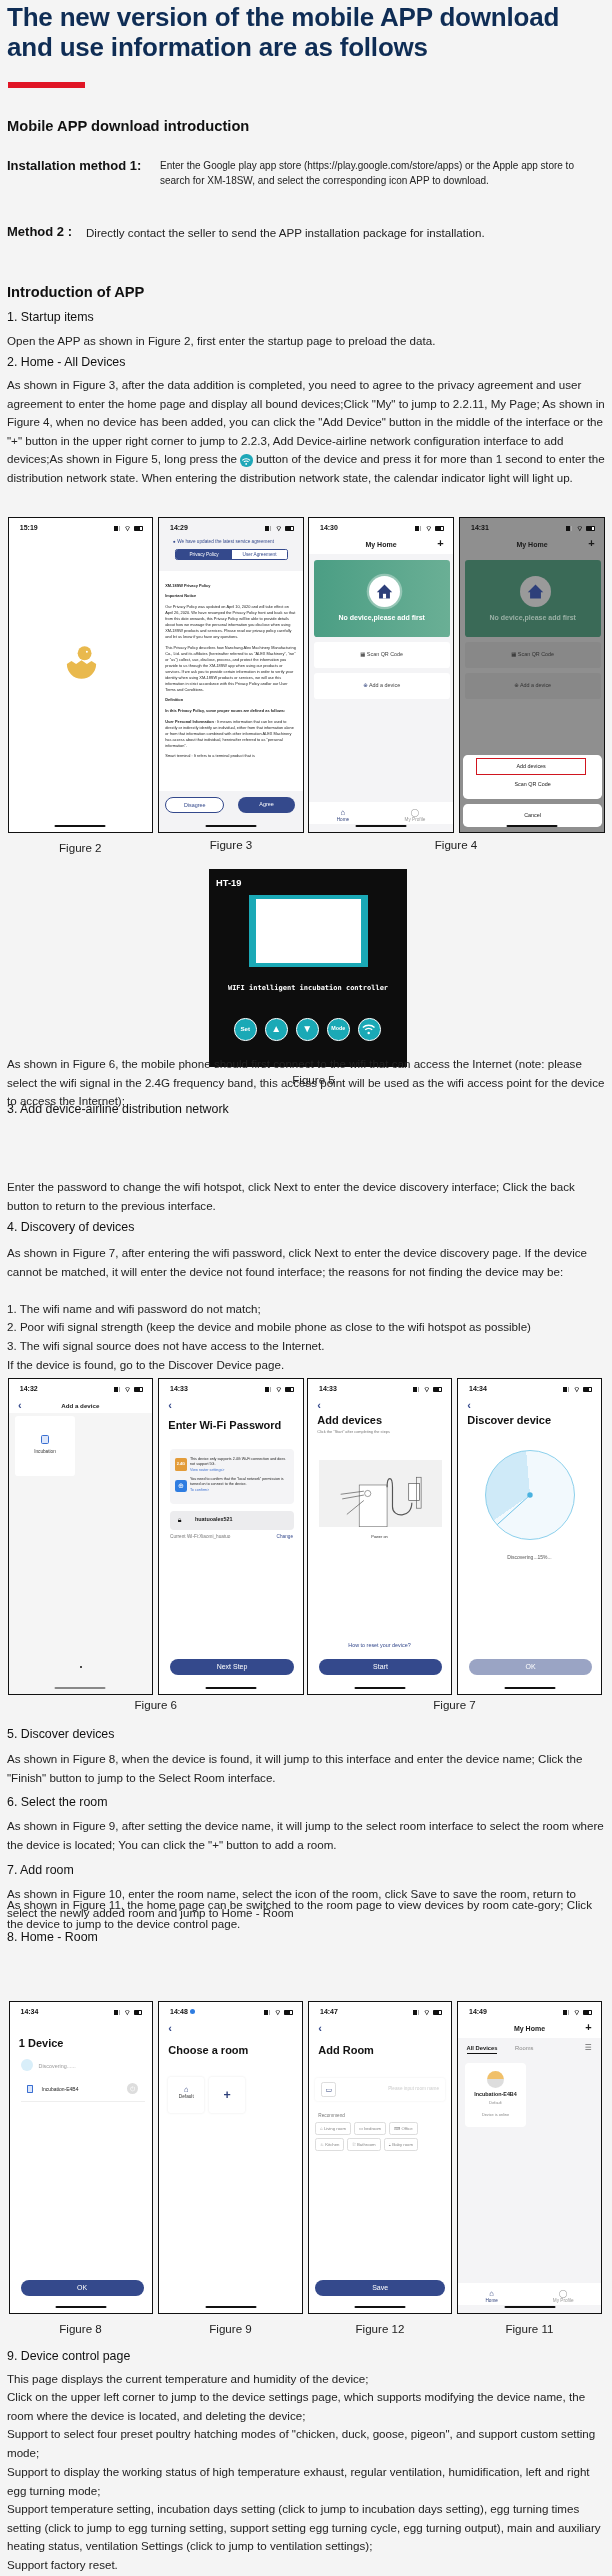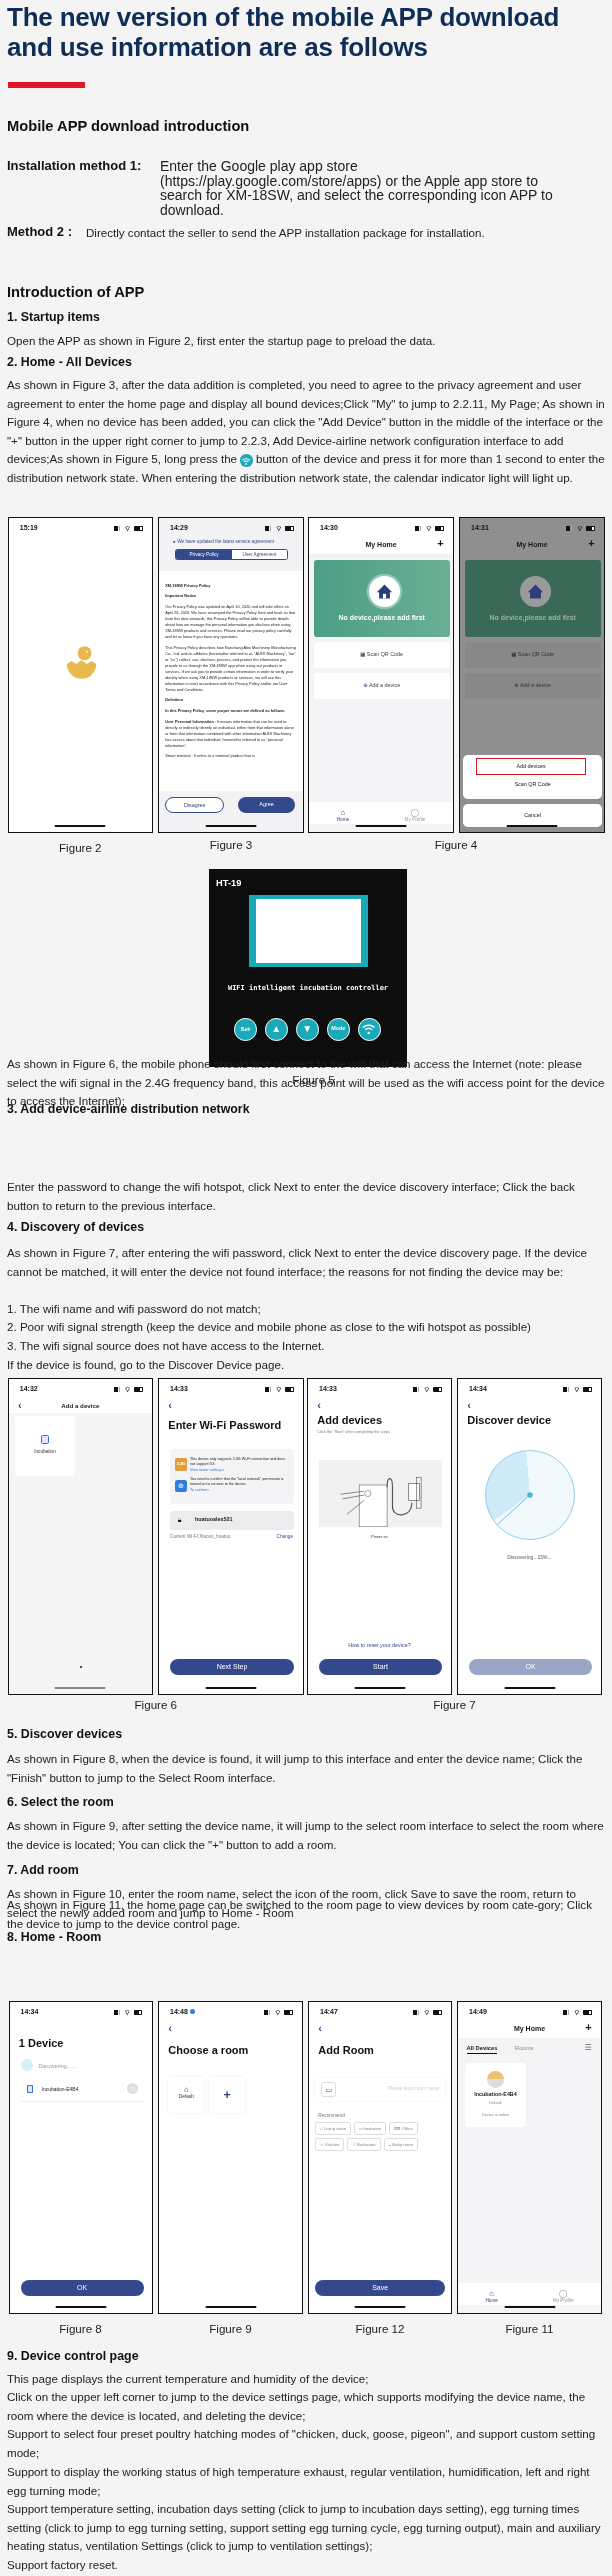--- a/index.html
+++ b/index.html
@@ -1,21 +1,21 @@
 <!DOCTYPE html>
 <html style="font-size:12.4px"><head>
 <meta charset="utf-8">
 <style>
 *{box-sizing:border-box;margin:0;padding:0}
 body{width:613px;height:2576px;background:#f4f4f4;font-family:"Liberation Sans",sans-serif;color:#1a1a1a;position:relative;overflow:hidden}
 .abs{position:absolute}
 .title{left:7px;top:3.1px;width:597px;font-size:26px;line-height:29.5px;font-weight:bold;color:#0f2d55;letter-spacing:-0.2px}
 .redbar{left:7.8px;top:82px;width:77px;height:6.2px;background:#e01525}
 .h2{font-size:14.7px;font-weight:bold;color:#111;left:7px}
-.h3{font-size:12.4px;font-weight:bold;color:#111;left:7px}
+.h3{font-size:12.4px;font-weight:normal;color:#111;left:7px}
 .p{left:7px;width:599px;font-size:11.6px;line-height:18.6px;color:#222}
 .lbl{font-weight:bold;font-size:13px;color:#111}
 .phone{position:absolute;background:#fff;border:1.6px solid #111;overflow:hidden;font-size:7px}
 .sb{position:absolute;left:11px;right:9.3px;top:6.2px;height:9.3px;display:flex;justify-content:space-between;font-size:7px;font-weight:bold;color:#111}
 .sb .ic{display:flex;gap:3.1px;align-items:center}
 .bat{display:inline-block;width:8.5px;height:4.7px;border:0.8px solid #111;border-radius:0.8px;background:linear-gradient(90deg,#111 70%,#fff 70%)}
 .sig{display:inline-block;width:7px;height:4.7px;background:linear-gradient(90deg,#111 0 1.6px,transparent 1.6px 2.3px,#111 2.3px 3.9px,transparent 3.9px 4.7px,#aaa 4.7px 6.2px,transparent 6.2px)}
 .home-ind{position:absolute;bottom:4.7px;left:50%;transform:translateX(-50%);width:51px;height:2.3px;background:#111;border-radius:1.6px}
 .cap{position:absolute;font-size:11.6px;color:#222;text-align:center}
 .btn-primary{position:absolute;background:#34498c;color:#fff;border-radius:9.3px;text-align:center;font-size:7px;height:15.5px;line-height:15.5px}
@@ -25,21 +25,21 @@
 .nav div{padding-top:3.1px}
 </style>
 </head>
 <body>
 
 <div class="abs title">The new version of the mobile APP download and use information are as follows</div>
 <div class="abs redbar"></div>
 
 <div class="abs h2" style="top:118px">Mobile APP download introduction</div>
 <div class="abs lbl" style="left:7px;top:158px">Installation method 1:</div>
-<div class="abs" style="left:160px;top:159px;width:419px;font-size:14px;line-height:14.7px;color:#222">Enter the Google play app store (https://play.google.com/store/apps) or the Apple app store to search for XM-18SW, and select the corresponding icon APP to download.</div>
+<div class="abs" style="left:160px;top:159px;width:419px;font-size:10px;line-height:14.7px;color:#222">Enter the Google play app store (https://play.google.com/store/apps) or the Apple app store to search for XM-18SW, and select the corresponding icon APP to download.</div>
 <div class="abs lbl" style="left:7px;top:224px">Method 2 :</div>
 <div class="abs" style="left:86px;top:226px;font-size:11.6px;color:#222">Directly contact the seller to send the APP installation package for installation.</div>
 
 <div class="abs h2" style="top:284px">Introduction of APP</div>
 <div class="abs h3" style="top:310px">1. Startup items</div>
 <div class="abs p" style="top:332px">Open the APP as shown in Figure 2, first enter the startup page to preload the data.</div>
 <div class="abs h3" style="top:355px">2. Home - All Devices</div>
 <div class="abs p" style="top:376px">
   <span>As shown in Figure 3, after the data addition is completed, you need to agree to the privacy agreement and user agreement to enter the home page and display all bound devices;Click "My" to jump to 2.2.11, My Page; As shown in Figure 4, when no device has been added, you can click the "Add Device" button in the middle of the interface or the "+" button in the upper right corner to jump to 2.2.3, Add Device-airline network configuration interface to add devices;As shown in Figure 5, long press the</span>
   <span style="display:inline-block;width:12.4px;height:12.4px;border-radius:50%;background:#1fa8b8;vertical-align:middle;position:relative">

